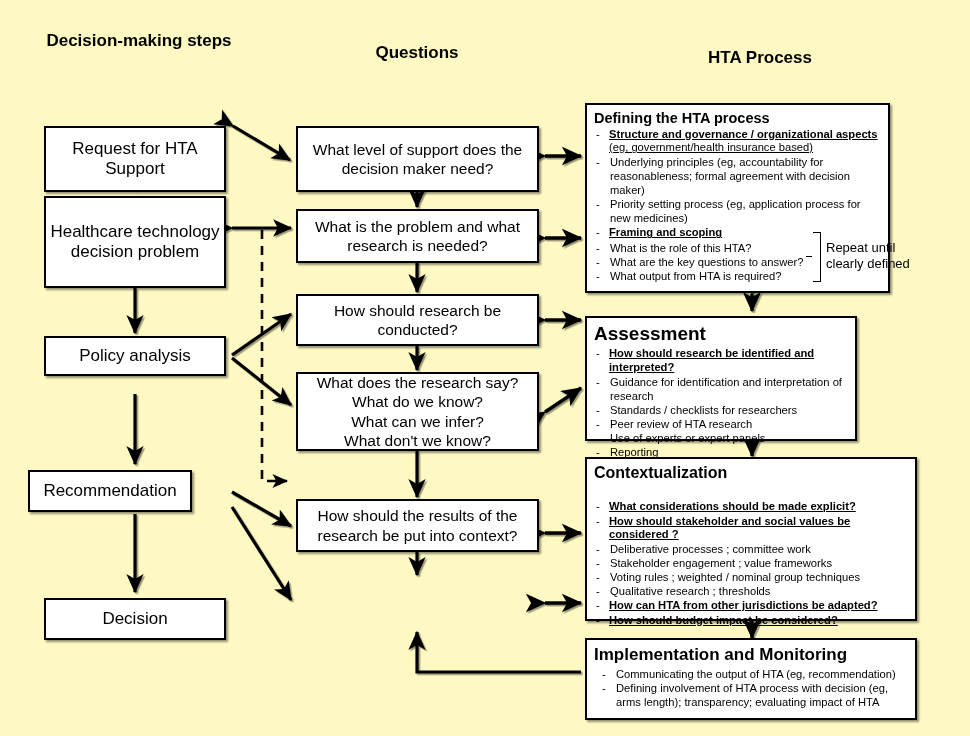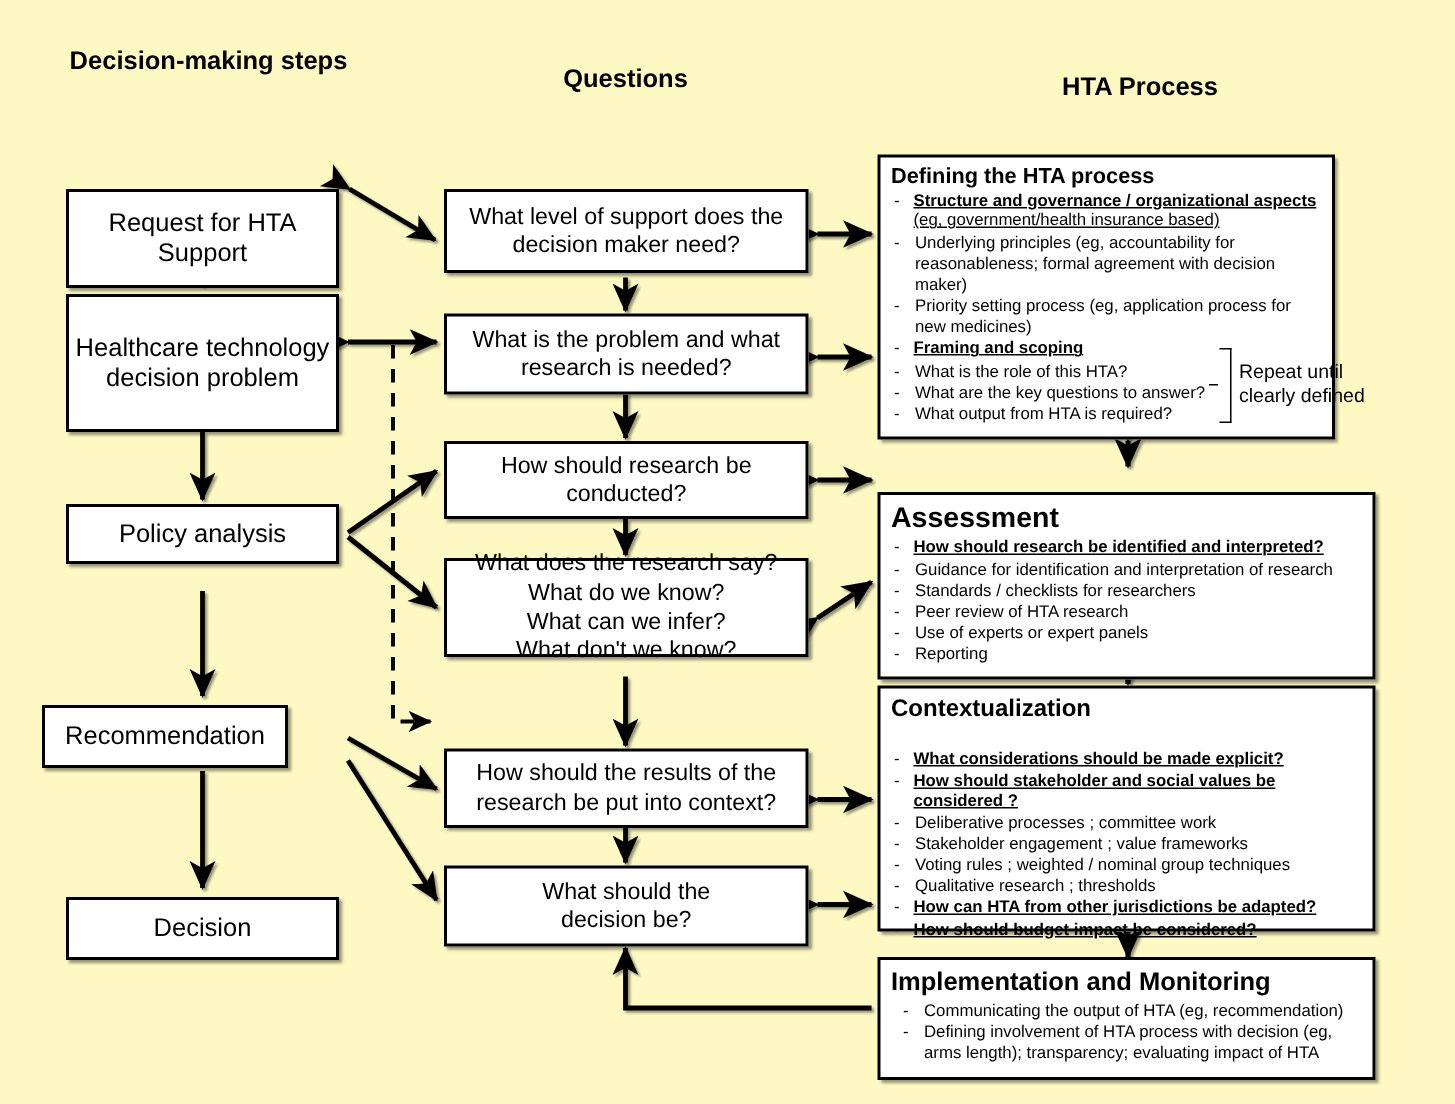--- a/index.html
+++ b/index.html
@@ -119,56 +119,50 @@
   <div class="box plainbox" style="left:44px;top:336px;width:182px;height:40px;">
     <span>Policy analysis</span>
   </div>
   <div class="box plainbox" style="left:28px;top:470px;width:164px;height:42px;">
     <span>Recommendation</span>
   </div>
   <div class="box plainbox" style="left:44px;top:598px;width:182px;height:42px;">
     <span>Decision</span>
   </div>
 
-  <div class="box qbox" style="left:296px;top:126px;width:243px;height:56px;">
+  <div class="box qbox" style="left:296px;top:126px;width:243px;height:66px;">
     <div>
       <div>What level of support does the</div>
       <div>decision maker need?</div>
     </div>
   </div>
   <div class="box qbox" style="left:296px;top:209px;width:243px;height:54px;">
     <div>
       <div>What is the problem and what</div>
       <div>research is needed?</div>
     </div>
   </div>
   <div class="box qbox" style="left:296px;top:294px;width:243px;height:52px;">
     <div>
       <div>How should research be</div>
       <div>conducted?</div>
     </div>
   </div>
-  <div class="box qbox" style="left:296px;top:372px;width:243px;height:66px;">
+  <div class="box qbox" style="left:296px;top:372px;width:243px;height:79px;">
     <div>
       <div>What does the research say?</div>
       <div>What do we know?</div>
       <div>What can we infer?</div>
       <div>What don't we know?</div>
     </div>
   </div>
   <div class="box qbox" style="left:296px;top:499px;width:243px;height:53px;">
     <div>
       <div>How should the results of the</div>
       <div>research be put into context?</div>
-    </div>
-  </div>
-  <div class="box qbox" style="left:296px;top:577px;width:243px;height:54px;">
-    <div>
-      <div>What should the</div>
-      <div>decision be?</div>
     </div>
   </div>
 
   <div class="box procbox" style="left:585px;top:103px;width:305px;height:190px;">
     <div class="proc-title">Defining the HTA process</div>
     <ul class="lv1">
       <li class="b">
         <span class="dash">-</span>
         <span class="txt"><span>Structure and governance / organizational aspects</span><span class="norm"> (eg, government/health insurance based)</span></span>
       </li>
@@ -205,21 +199,21 @@
     </ul>
   </div>
 
   <div class="bracket" style="left:813px;top:232px;height:48px;"></div>
   <div class="bracket-tick" style="left:806px;top:256px;"></div>
   <div class="repeat-note" style="left:826px;top:240px;width:90px;">
     <div>Repeat until</div>
     <div>clearly defined</div>
   </div>
 
-  <div class="box procbox" style="left:585px;top:328px;width:332px;height:125px;">
+  <div class="box procbox" style="left:585px;top:316px;width:272px;height:125px;">
     <div class="proc-title" style="font-size:19px;margin-bottom:2px;">Assessment</div>
     <ul class="lv1">
       <li class="b">
         <span class="dash">-</span>
         <span class="txt">How should research be identified and interpreted?</span>
       </li>
     </ul>
     <ul class="lv2">
       <li>
         <span class="dash">-</span>

